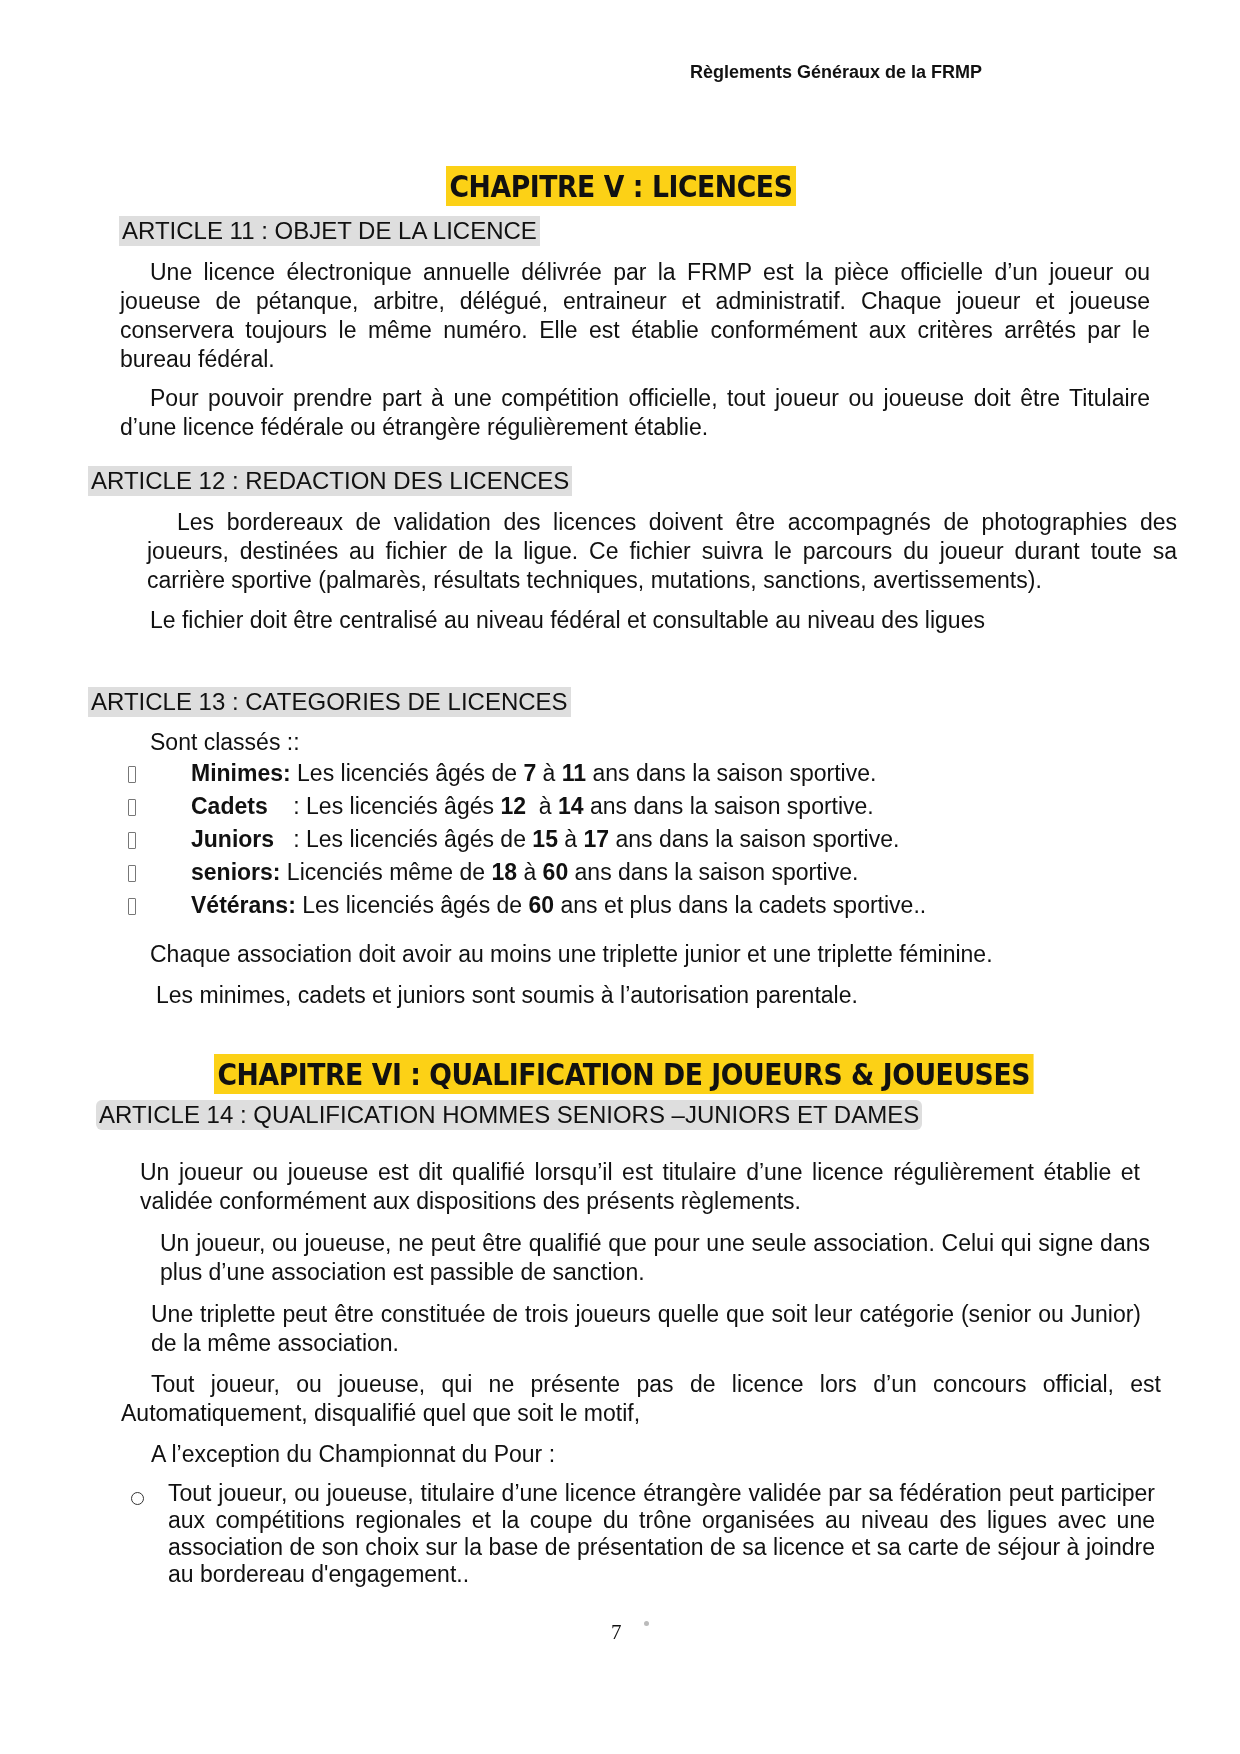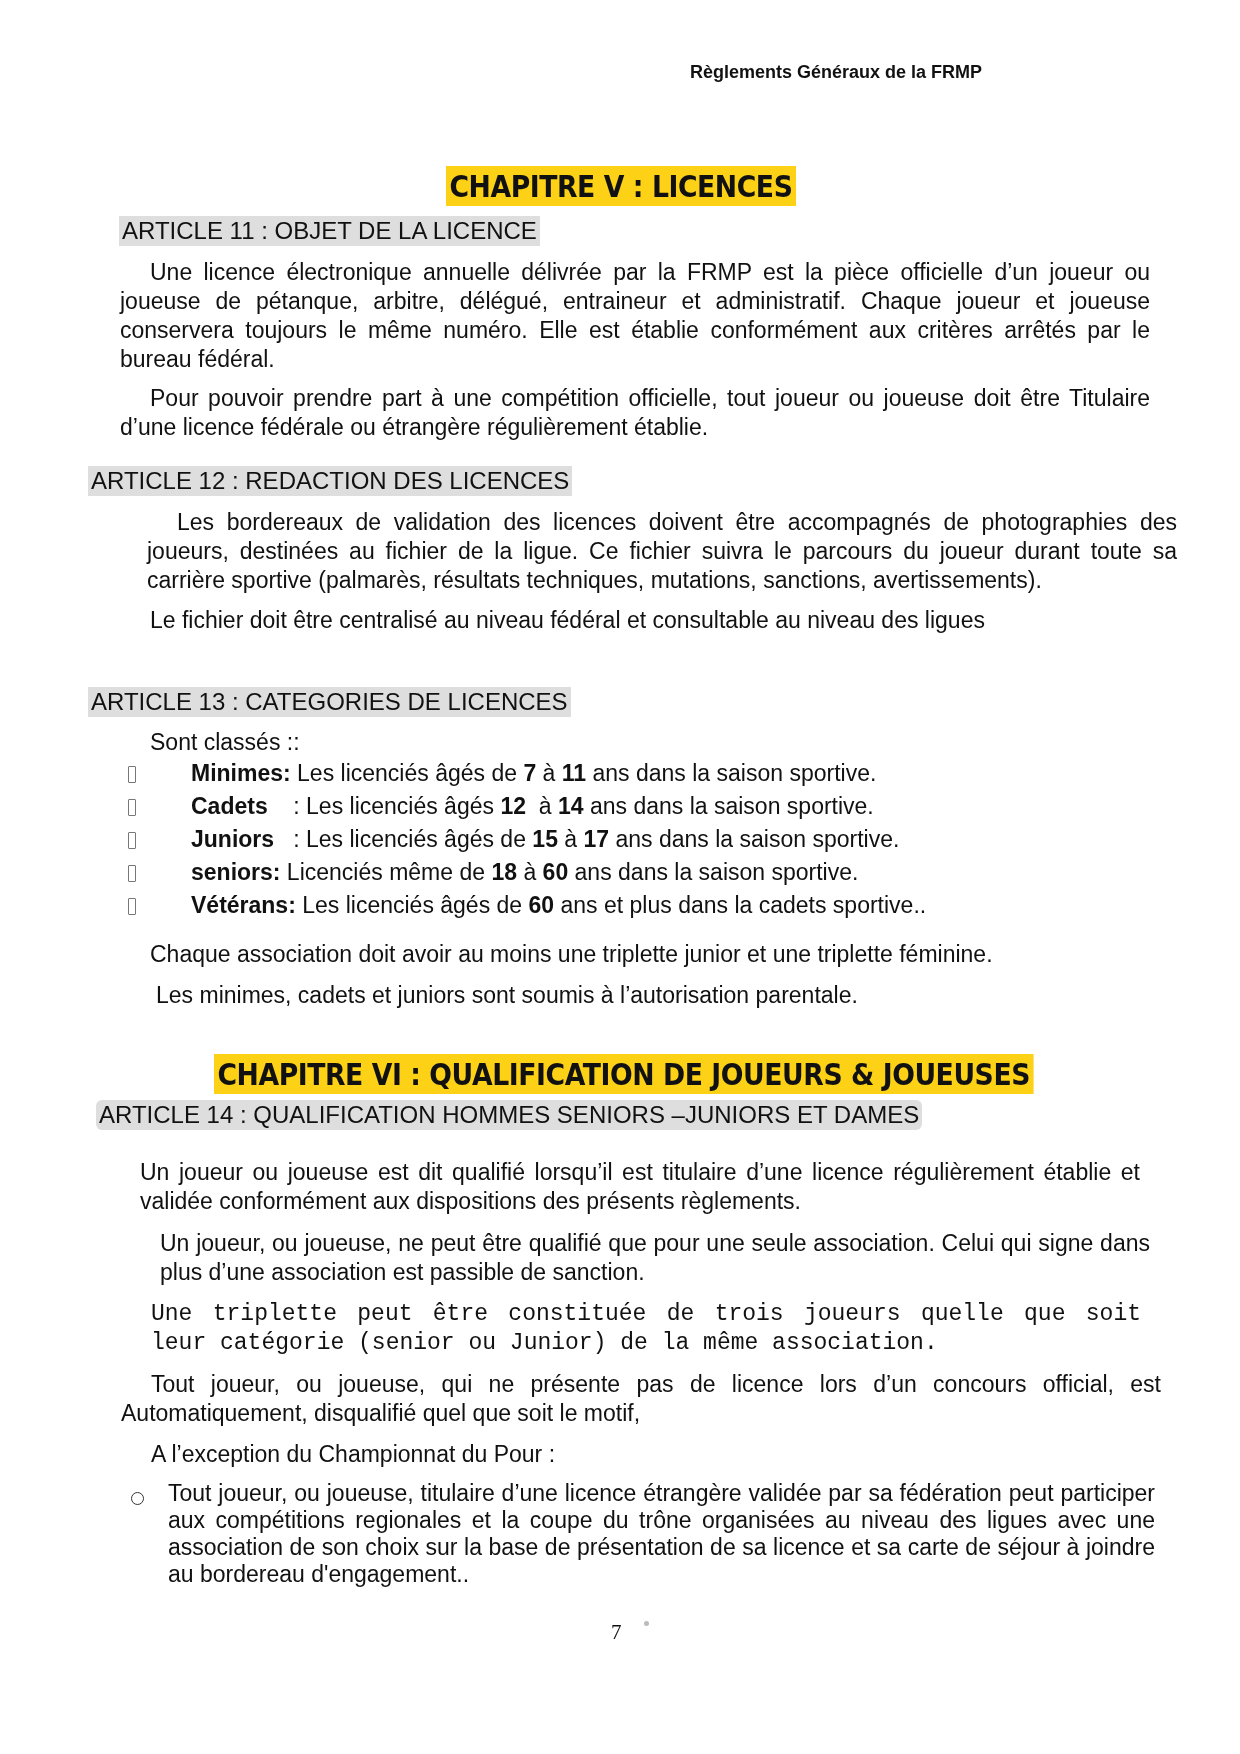--- a/index.html
+++ b/index.html
@@ -58,21 +58,21 @@
 </div>
 
 <div class="abs para" style="left:150px; top:940px; white-space:nowrap;">Chaque association doit avoir au moins une triplette junior et une triplette féminine.</div>
 <div class="abs para" style="left:156px; top:981px; white-space:nowrap;">Les minimes, cadets et juniors sont soumis à l’autorisation parentale.</div>
 
 <div class="abs chapter" style="left:214px; top:1054px;">CHAPITRE VI : QUALIFICATION DE JOUEURS &amp; JOUEUSES</div>
 
 <div class="abs article" style="left:96px; top:1100px;border-radius:6px;">ARTICLE 14 : QUALIFICATION HOMMES SENIORS –JUNIORS ET DAMES</div>
 <div class="abs para" style="left:140px; top:1158px; width:1000px;">Un joueur ou joueuse est dit qualifié lorsqu’il est titulaire d’une licence régulièrement établie et validée conformément aux dispositions des présents règlements.</div>
 <div class="abs para" style="left:160px; top:1229px; width:990px;">Un joueur, ou joueuse, ne peut être qualifié que pour une seule association. Celui qui signe dans plus d’une association est passible de sanction.</div>
-<div class="abs para" style="left:151px; top:1300px; width:990px;font-family:Liberation Mono, monospace;">Une triplette peut être constituée de trois joueurs quelle que soit leur catégorie (senior ou Junior) de la même association.</div>
+<div class="abs para" style="left:151px; top:1300px; width:990px;">Une triplette peut être constituée de trois joueurs quelle que soit leur catégorie (senior ou Junior) de la même association.</div>
 <div class="abs para indent" style="left:121px; top:1370px; width:1040px;">Tout joueur, ou joueuse, qui ne présente pas de licence lors d’un concours official, est Automatiquement, disqualifié quel que soit le motif,</div>
 <div class="abs para" style="left:151px; top:1440px;">A l’exception du Championnat du Pour :</div>
 
 <span class="circle-bullet" style="left:131px; top:1492px;"></span>
 <div class="abs para" style="left:168px; top:1480px; width:987px; line-height:27px;">Tout joueur, ou joueuse, titulaire d’une licence étrangère validée par sa fédération peut participer aux compétitions regionales et la coupe du trône organisées au niveau des ligues avec une association de son choix sur la base de présentation de sa licence et sa carte de séjour à joindre au bordereau d'engagement..</div>
 
 <div class="abs page-num" style="left:611px; top:1620px;">7</div>
 <div class="abs dot" style="left:644px; top:1621px;"></div>
 
 </body></html>

